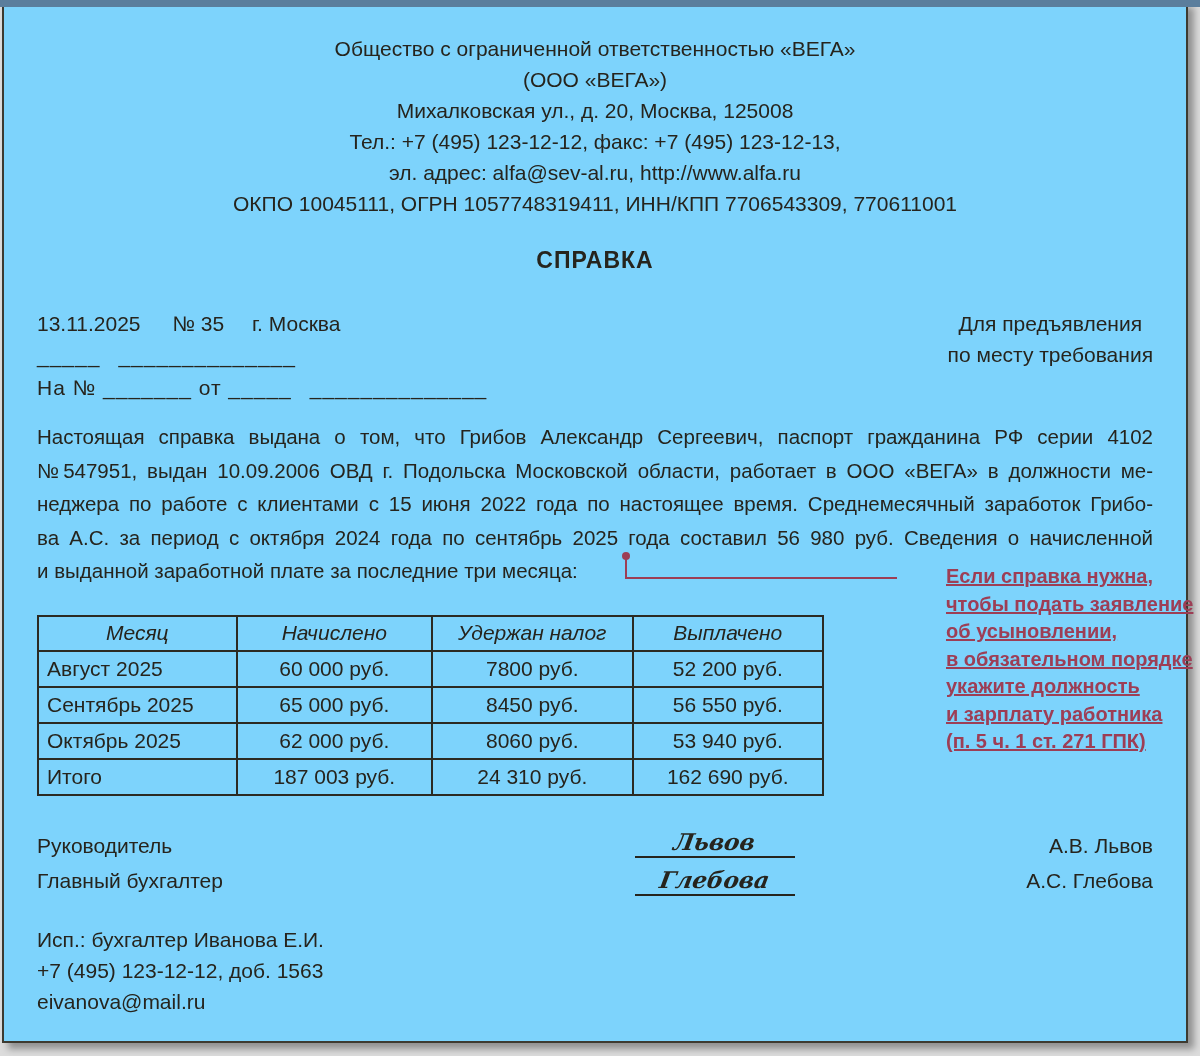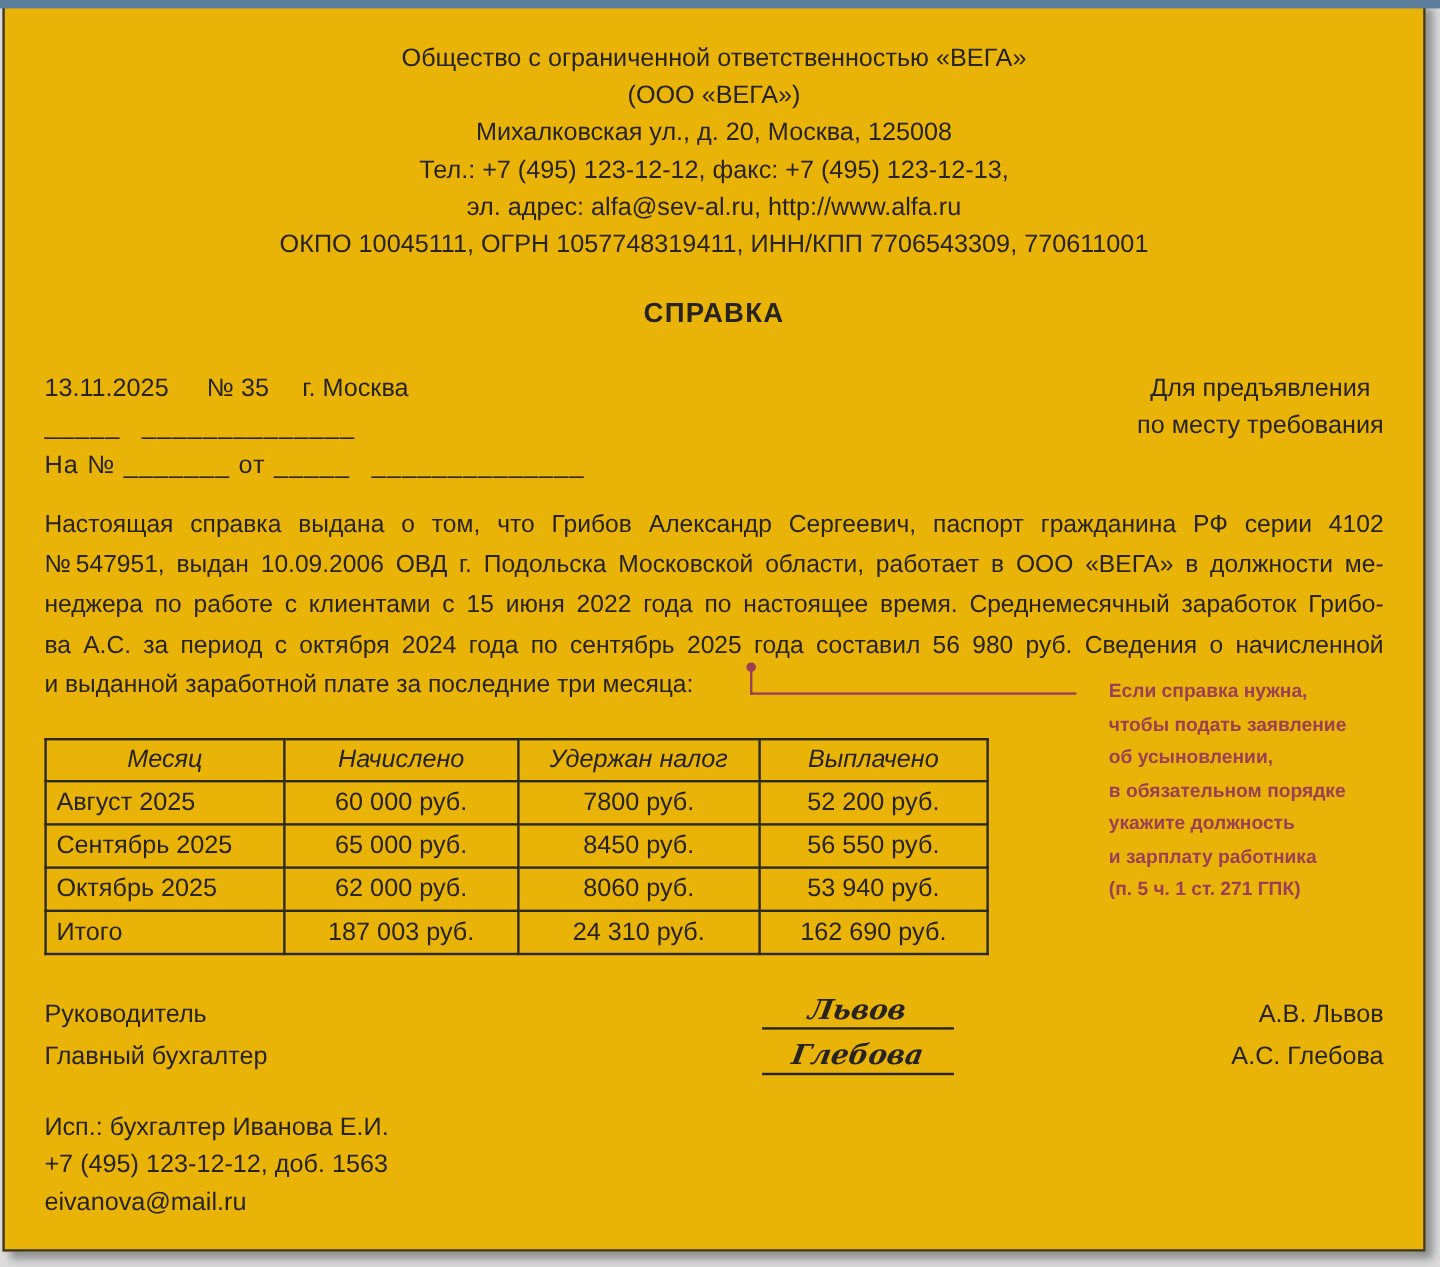--- a/index.html
+++ b/index.html
@@ -11,21 +11,21 @@
     position:relative;
     overflow:hidden;
   }
   .topbar{
     position:absolute;top:0;left:0;width:1200px;height:7px;
     background:#5b7e9d;z-index:6;
   }
   .page{
     position:absolute;top:1px;left:2px;
     width:1186px;height:1042px;
-    background:#eab308;
+    background:#7dd3fc;
     border:2px solid #3d3a30;
     box-shadow:6px 6px 7px rgba(0,0,0,0.35);
     box-sizing:border-box;
     padding:0 33px;
   }
   
   .org-header{padding-top:30px;text-align:center;font-size:21px;line-height:31px;}
   
   .doc-title{margin-top:28px;text-align:center;font-size:23px;font-weight:bold;letter-spacing:1px;}
   
@@ -39,22 +39,22 @@
   .meta-right{text-align:center;font-size:21px;line-height:31px;}
   
   .body-par{margin-top:16px;font-size:20.5px;line-height:33.5px;}
   .body-line{text-align:justify;text-align-last:justify;white-space:normal;}
   .body-line.last{text-align:left;text-align-last:left;}
   
   .callout-dot{position:absolute;left:618px;top:549px;width:8px;height:8px;border-radius:50%;background:#9d3e55;}
   .callout-vline{position:absolute;left:621px;top:553px;width:2px;height:23px;background:#9d3e55;}
   .callout-hline{position:absolute;left:621px;top:574px;width:272px;height:2px;background:#9d3e55;}
   .callout-text{
-    position:absolute;left:920px;top:560px;width:250px;
-    color:#9d3e55;font-weight:bold;font-size:16px;line-height:27.5px;
+    position:absolute;left:942px;top:560px;width:250px;
+    color:#9d3e55;font-weight:bold;font-size:20px;line-height:27.5px;text-decoration:underline;
   }
   
   .pay-table{margin-top:27px;border-collapse:collapse;width:787px;font-size:21px;}
   .pay-table th,.pay-table td{border:2px solid #2b2a22;white-space:nowrap;padding:0 8px;}
   .pay-table th{font-style:italic;font-weight:normal;text-align:center;height:33px;}
   .pay-table td{height:34px;text-align:center;}
   .pay-table td.month{text-align:left;}
   .col-month{width:199px;}
   .col-accrued{width:196px;}
   .col-tax{width:201px;}

